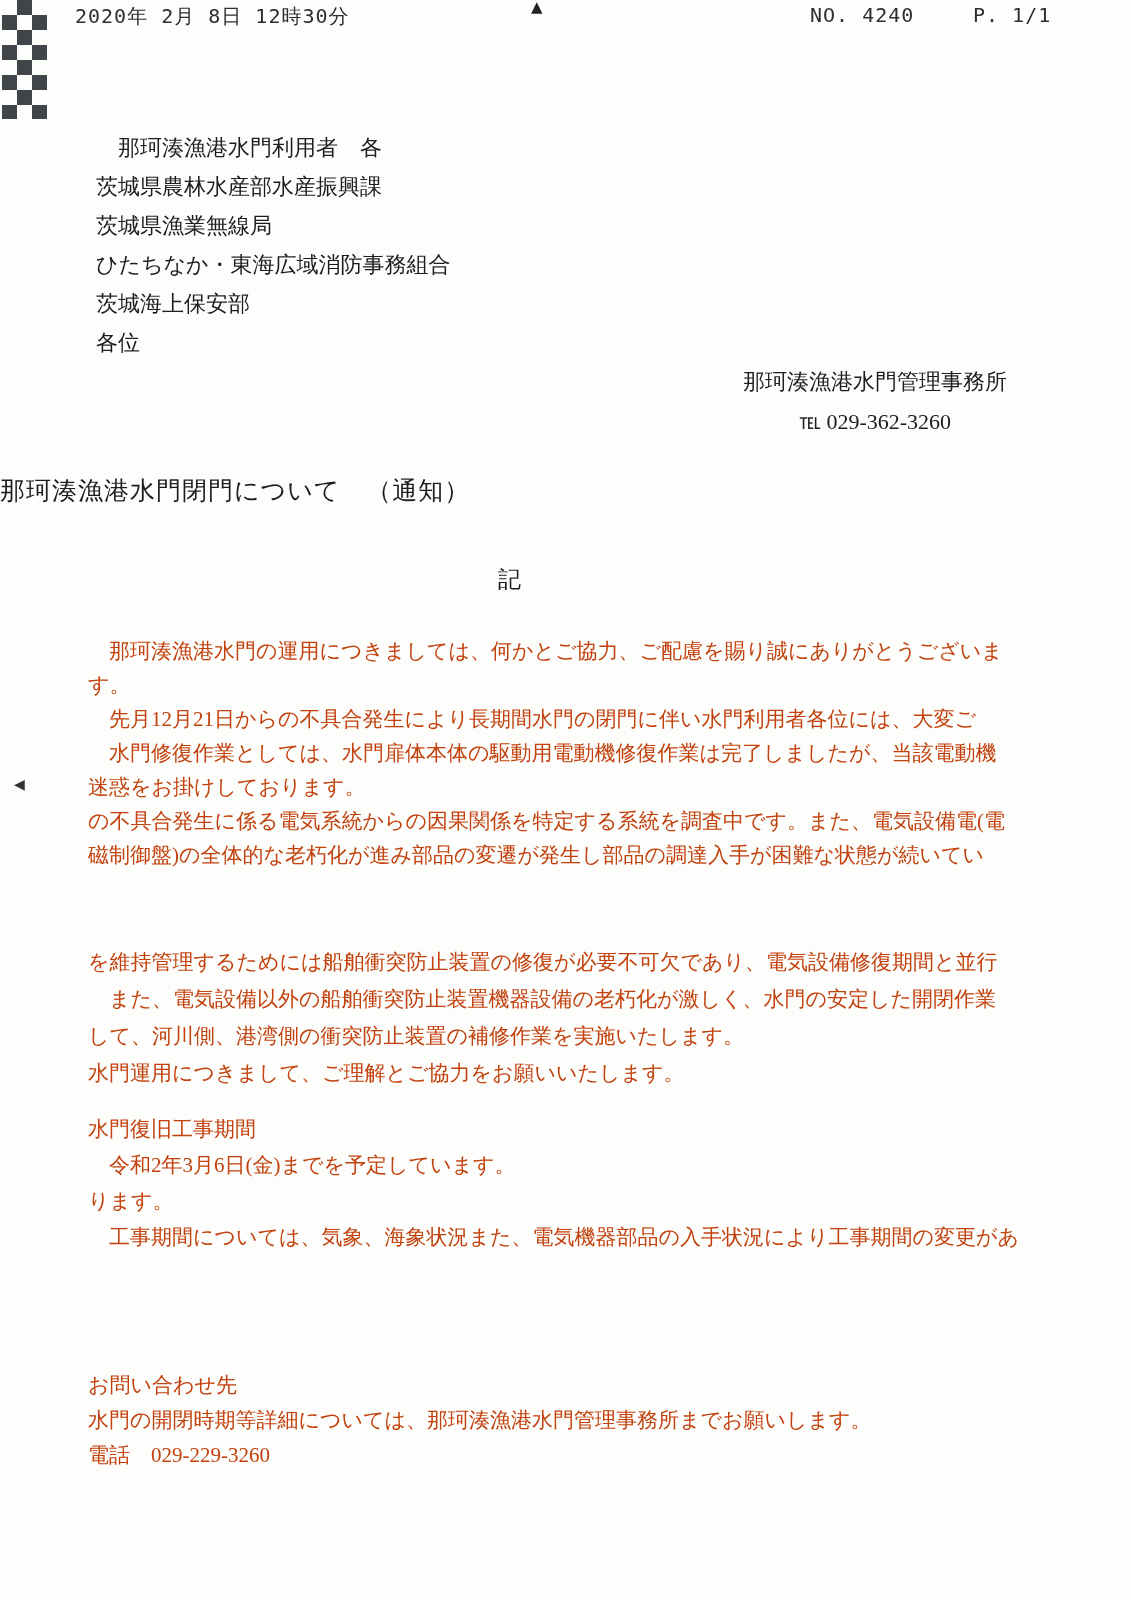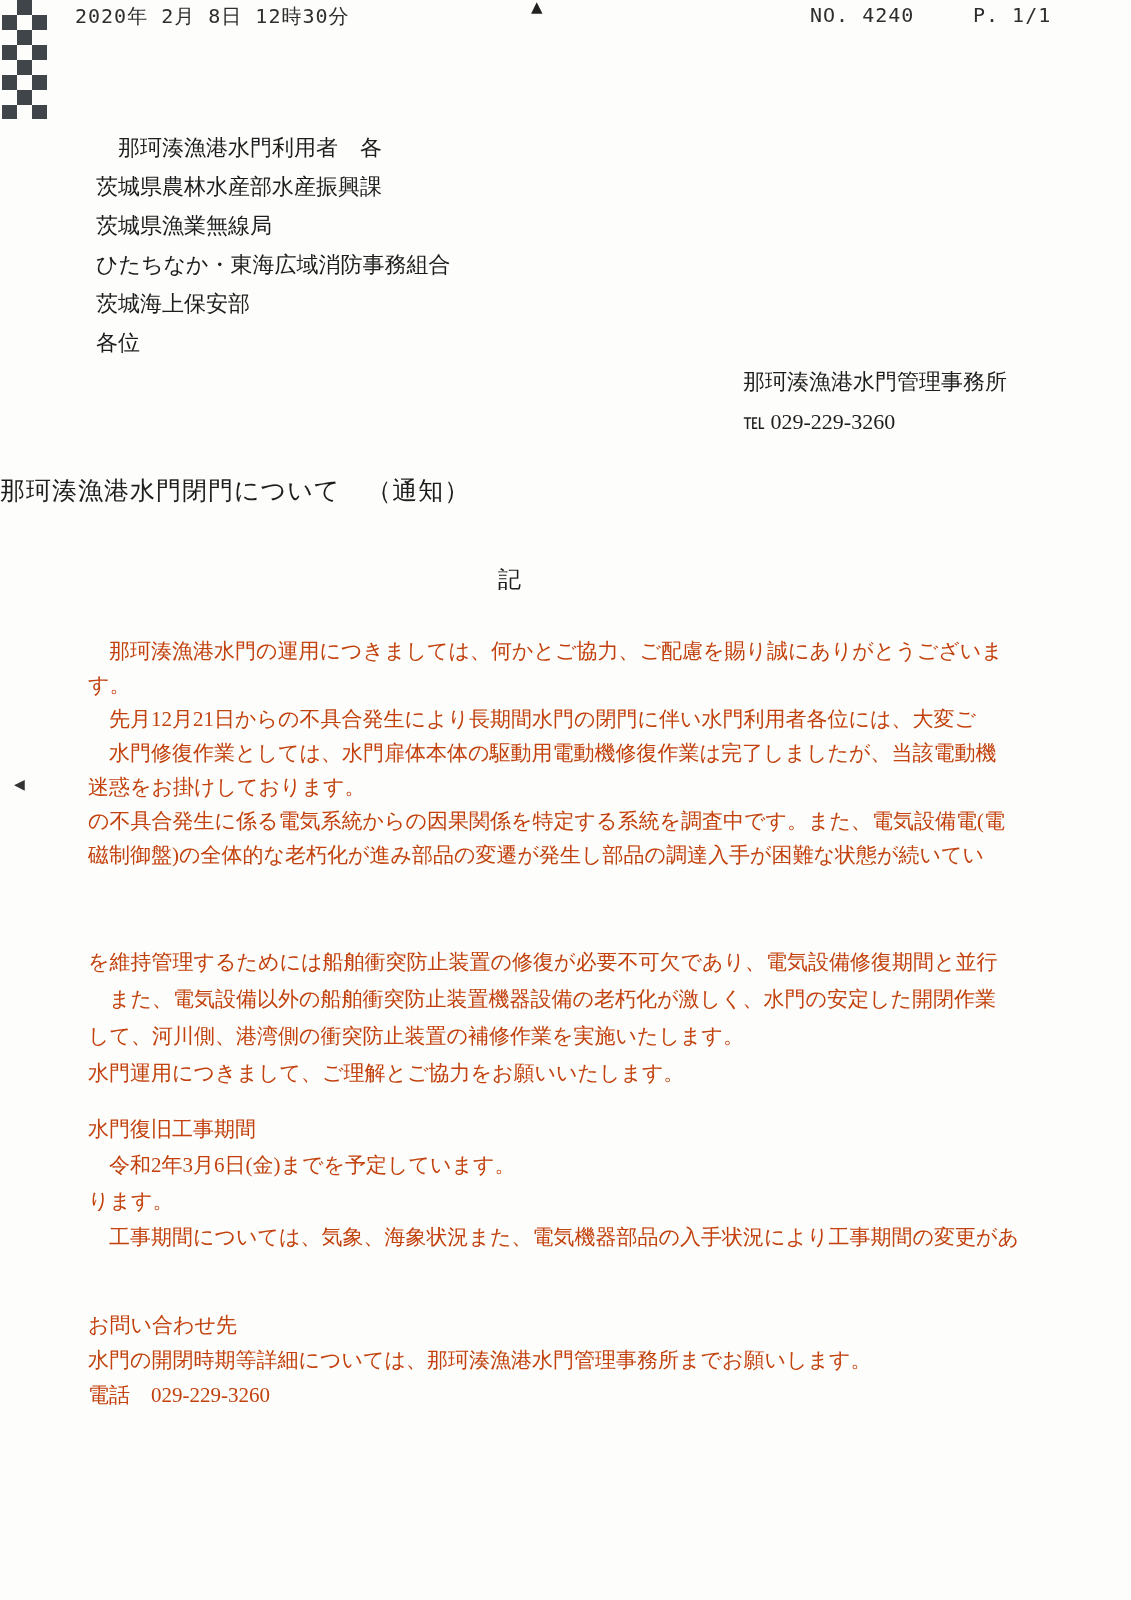--- a/index.html
+++ b/index.html
@@ -47,38 +47,38 @@
     position:absolute; left:88px; top:94px; width:902px;
     text-align:right; font-size:22px; letter-spacing:1px;
   }
   .recipients {
     position:absolute; left:96px; top:128px;
     font-size:22px; line-height:39px;
   }
   .recipients div { white-space:pre-wrap; }
   .sender {
     position:absolute; right:124px; top:362px;
-    font-size:22px; line-height:40px;
+    text-align:center; font-size:22px; line-height:40px;
   }
   .doc-title {
     position:absolute; left:0; top:474px; width:1131px;
     font-size:25px; letter-spacing:1px;
   }
   .record-marker {
     position:absolute; left:498px; top:564px; font-size:23px;
   }
   .body-block {
     position:absolute; left:88px; width:960px;
     font-size:21px; color:#c2410c;
   }
   .body-block div { white-space:pre-wrap; }
   .p123         { top:634px;  line-height:34px; }
   .p4           { top:944px;  line-height:37px; }
   .construction { top:1111px; line-height:36px; }
-  .contact      { top:1308px; line-height:35px; }
+  .contact      { top:1368px; line-height:35px; }
 </style>
 </head>
 <body>
 
 <div class="page">
 
   <div class="checker"></div>
   <div class="fax-hdr hdr-timestamp">2020年 2月 8日 12時30分</div>
   <div class="up-marker">▲</div>
   <div class="fax-hdr hdr-no">NO. 4240</div>
@@ -90,21 +90,21 @@
     <div>　那珂湊漁港水門利用者　各</div>
     <div>茨城県農林水産部水産振興課</div>
     <div>茨城県漁業無線局</div>
     <div>ひたちなか・東海広域消防事務組合</div>
     <div>茨城海上保安部</div>
     <div>各位</div>
   </div>
 
   <div class="sender">
     <div>那珂湊漁港水門管理事務所</div>
-    <div>℡ 029-229-3260</div>
+    <div>℡ 029-362-3260</div>
   </div>
 
   <div class="doc-title">那珂湊漁港水門閉門について　（通知）</div>
 
   <div class="record-marker">記</div>
 
   <div class="body-block p123">
     <div>　那珂湊漁港水門の運用につきましては、何かとご協力、ご配慮を賜り誠にありがとうございま</div>
     <div>す。</div>
     <div>　先月12月21日からの不具合発生により長期間水門の閉門に伴い水門利用者各位には、大変ご</div>

